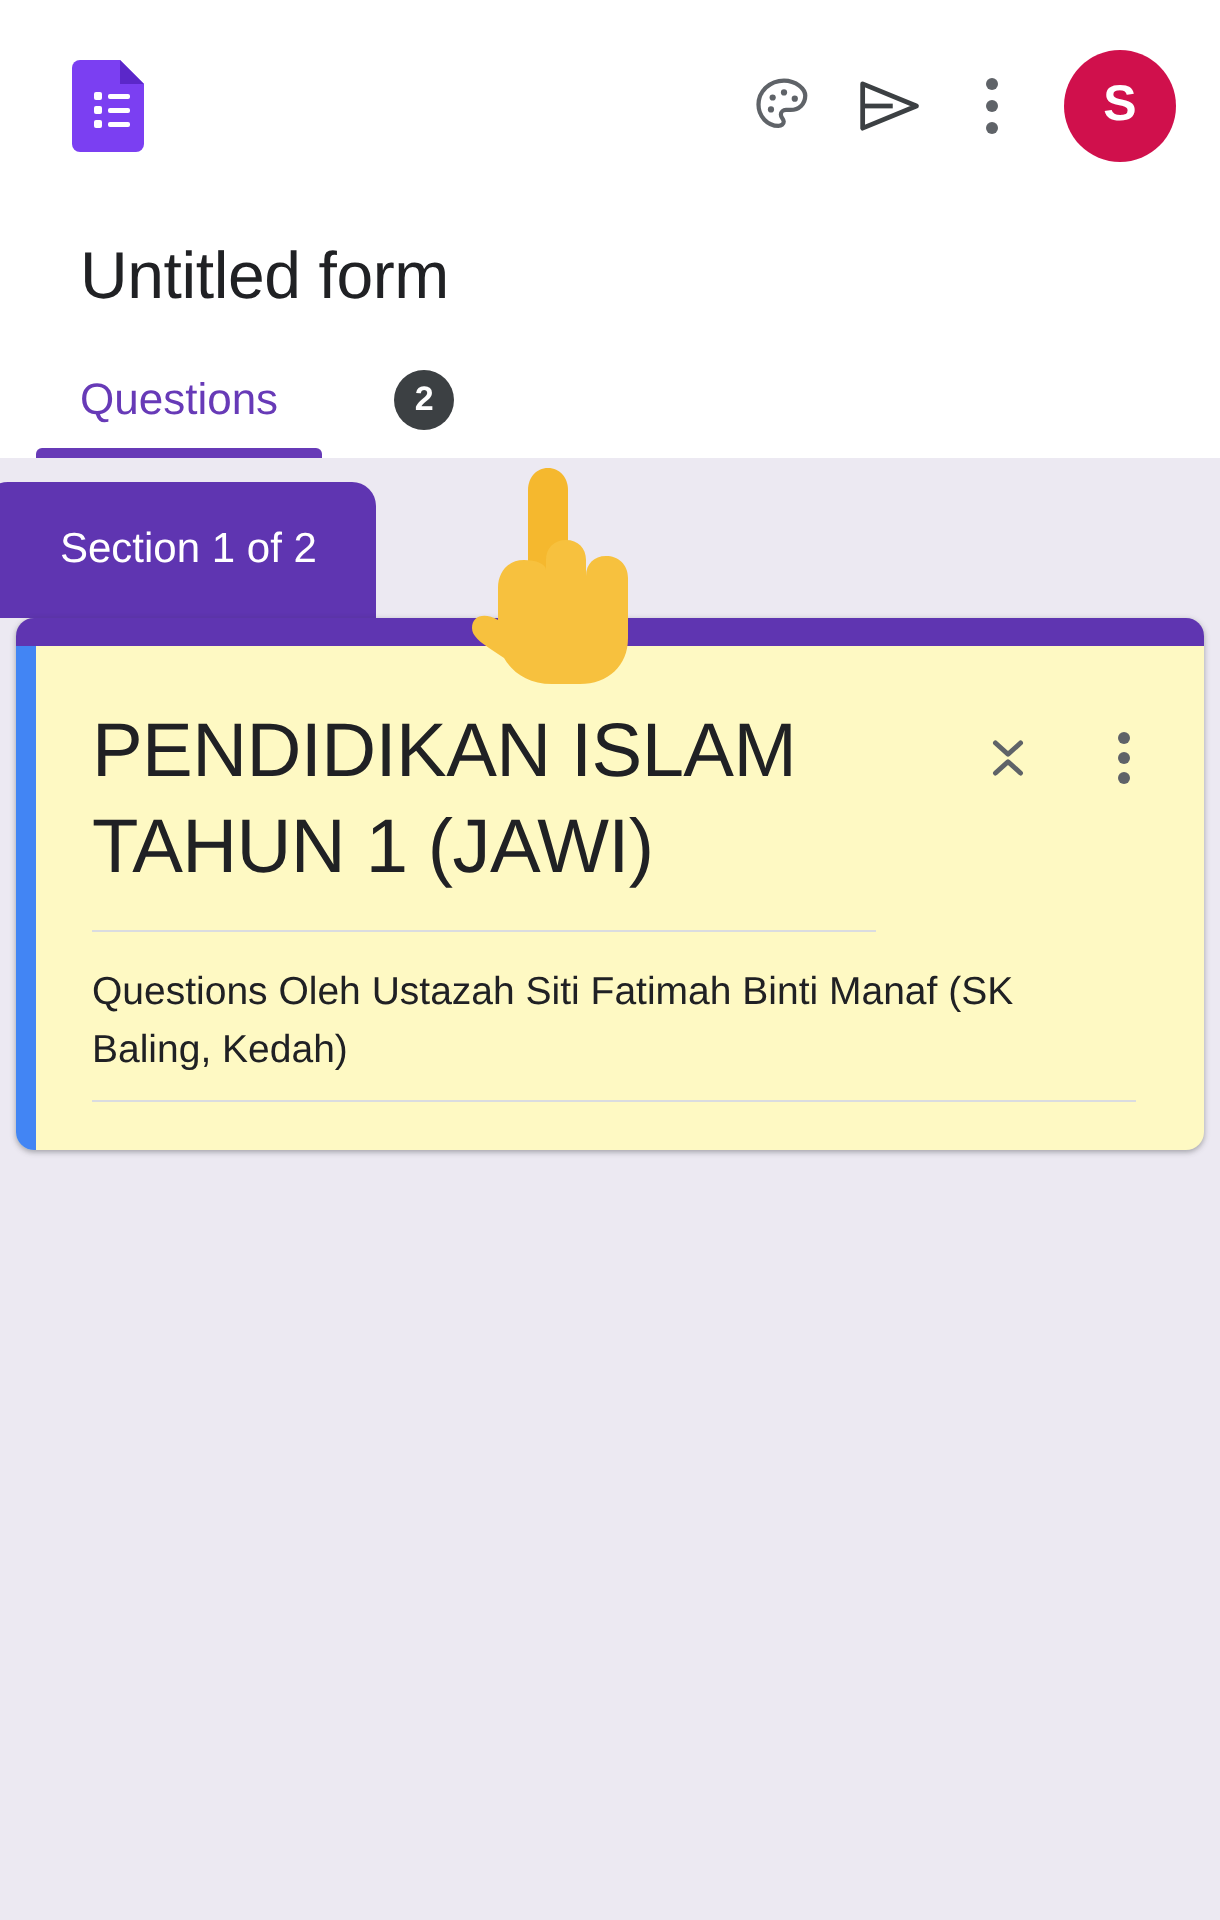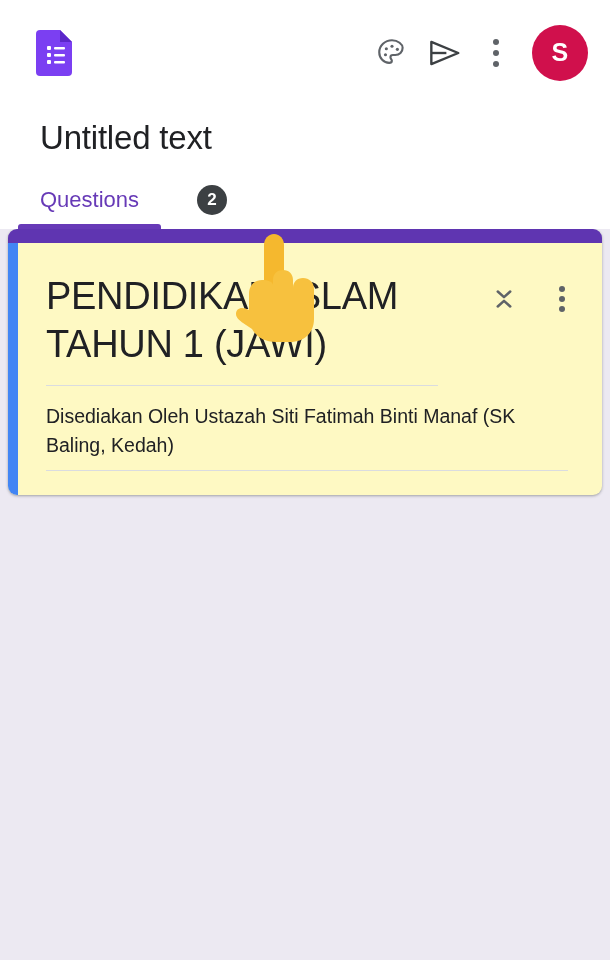--- a/index.html
+++ b/index.html
@@ -335,34 +335,39 @@
 
     <div class="dots-vert">
       <i></i>
         <i></i>
         <i></i>
     </div>
 
     <div class="avatar">S</div>
   </div>
 
-  <div class="form-title">Untitled text</div>
+  <div class="form-title">Untitled form</div>
 
   <div class="tabs">
     <div class="tab first active">
       <span>Questions</span>
     </div>
     <div class="tab">
       <span class="badge">2</span>
     </div>
     <div class="tabs-spacer"></div>
   </div>
 
   <div class="body-area">
 
+    <div class="section-strip">
+      <div class="section-tab">
+        <span>Section 1 of 2</span>
+      </div>
+    </div>
 
     <div class="card header-card">
       <div class="accent-bar"></div>
 
       <div class="card-actions">
         <div class="collapse-icon">
           <svg width="30" height="30" viewBox="0 0 24 24" fill="none" stroke="#5f6368" stroke-width="2" stroke-linecap="round" stroke-linejoin="round" xmlns="http://www.w3.org/2000/svg">
             <path d="M7 6 L12 10.5 L17 6"></path>
             <path d="M7 18 L12 13.5 L17 18"></path>
           </svg>
@@ -370,21 +375,21 @@
         <div class="dots-vert" style="width:28px;height:36px;gap:4px;">
           <i></i>
             <i></i>
             <i></i>
         </div>
       </div>
 
       <div class="card-inner">
         <div class="card-title">PENDIDIKAN ISLAM TAHUN 1 (JAWI)</div>
         <div class="title-underline"></div>
-        <div class="card-desc">Disediakan Oleh Ustazah Siti Fatimah Binti Manaf (SK Baling,  Kedah)</div>
+        <div class="card-desc">Questions Oleh Ustazah Siti Fatimah Binti Manaf (SK Baling,  Kedah)</div>
         <div class="desc-underline"></div>
       </div>
     </div>
 
 
   </div>
 
   <div class="hand-cursor">
     <svg class="hand-svg" width="86" height="118" viewBox="0 0 86 118" xmlns="http://www.w3.org/2000/svg">
 

